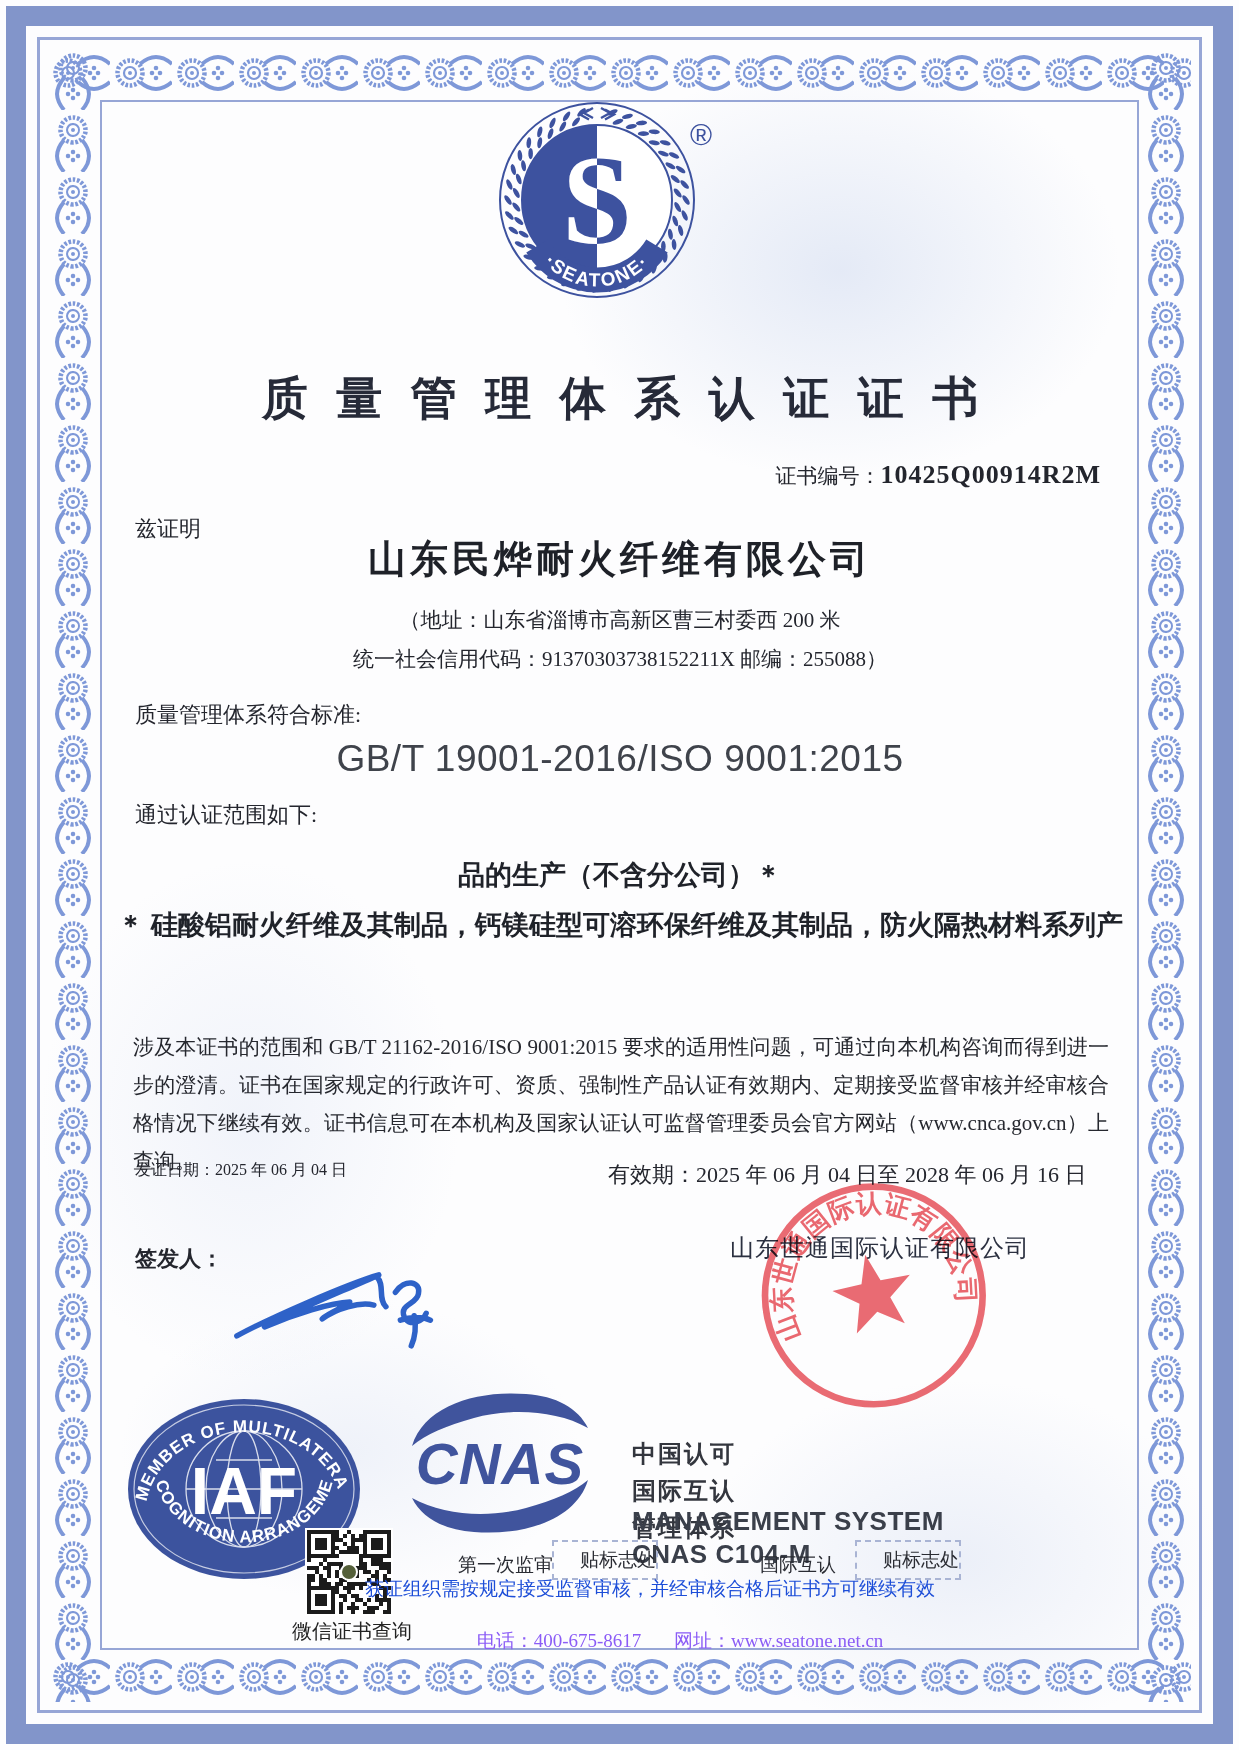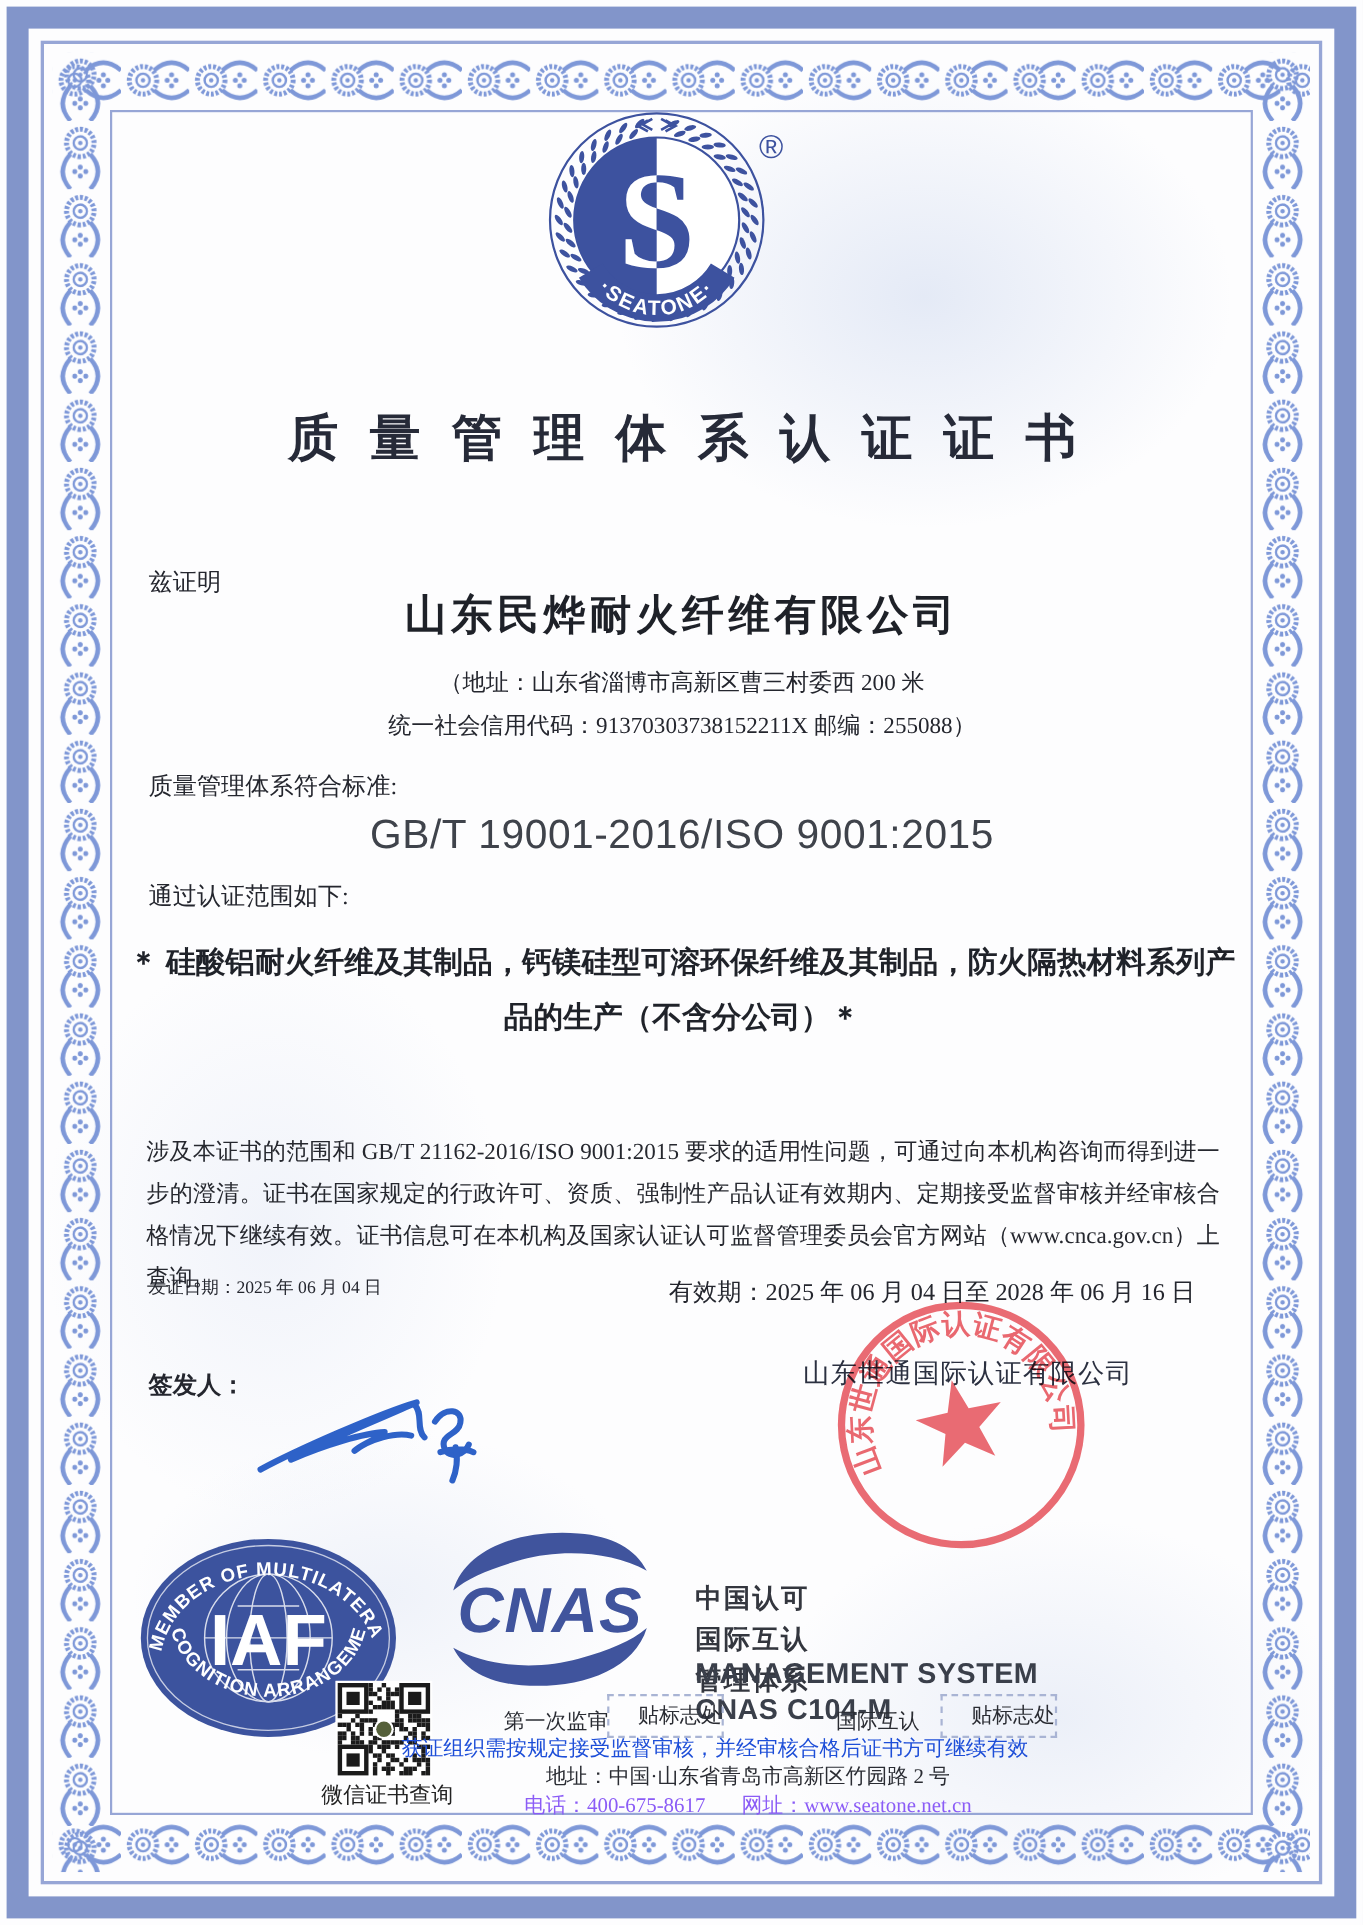--- a/index.html
+++ b/index.html
@@ -246,33 +246,36 @@
     </g>
     <path d="M40 146 A70 70 0 0 0 160 146" fill="none" stroke="#3d529f" stroke-width="25"></path>
     <path id="seatArc" d="M38 150 A71 71 0 0 0 162 150" fill="none"></path>
     <text font-family="'Liberation Sans','DejaVu Sans',sans-serif" font-size="19" font-weight="bold" fill="#ffffff" letter-spacing="2">
       <textPath href="#seatArc" startOffset="50%" text-anchor="middle">·SEATONE·</textPath>
     </text>
   </svg>
   <div class="abs reg-mark">®</div>
 
   <div class="abs title">质量管理体系认证证书</div>
+  <div class="abs certno">
+    <span>证书编号：</span><b>10425Q00914R2M</b>
+  </div>
 
   <div class="abs attest">兹证明</div>
   <div class="abs company">山东民烨耐火纤维有限公司</div>
   <div class="abs addr1">（地址：山东省淄博市高新区曹三村委西 200 米</div>
   <div class="abs addr2">统一社会信用代码：91370303738152211X 邮编：255088）</div>
 
   <div class="abs label std-label">质量管理体系符合标准:</div>
   <div class="abs standard">GB/T 19001-2016/ISO 9001:2015</div>
 
   <div class="abs label scope-label">通过认证范围如下:</div>
   <div class="abs scope">
+    <div>品的生产（不含分公司）＊</div>
     <div>＊ 硅酸铝耐火纤维及其制品，钙镁硅型可溶环保纤维及其制品，防火隔热材料系列产</div>
-    <div>品的生产（不含分公司）＊</div>
   </div>
 
   <div class="abs disclaimer">涉及本证书的范围和 GB/T 21162-2016/ISO 9001:2015 要求的适用性问题，可通过向本机构咨询而得到进一步的澄清。证书在国家规定的行政许可、资质、强制性产品认证有效期内、定期接受监督审核并经审核合格情况下继续有效。证书信息可在本机构及国家认证认可监督管理委员会官方网站（www.cnca.gov.cn）上查询。</div>
 
   <div class="abs issue">
     <span>发证日期：</span><span>2025 年 06 月 04 日</span>
   </div>
   <div class="abs valid">
     <span>有效期：</span><span>2025 年 06 月 04 日至 2028 年 06 月 16 日</span>
   </div>
@@ -494,19 +497,18 @@
         <circle cx="44" cy="44" r="9" fill="#fff"></circle>
         <circle cx="44" cy="44" r="7" fill="#55603a"></circle>
       </svg></div>
   <div class="abs qr-caption">微信证书查询</div>
 
   <div class="abs audit a1">第一次监审</div>
   <div class="sticker s1">贴标志处</div>
   <div class="abs audit a2">国际互认</div>
   <div class="sticker s2">贴标志处</div>
   <div class="abs note">获证组织需按规定接受监督审核，并经审核合格后证书方可继续有效</div>
-  <div class="abs faddr">地址：中国·山东省青岛市高新区竹园路 2 号</div>
   <div class="abs fphone">
     <span>电话：400-675-8617</span>
     <span>网址：www.seatone.net.cn</span>
   </div>
 
 </div>
 
 </body></html>

